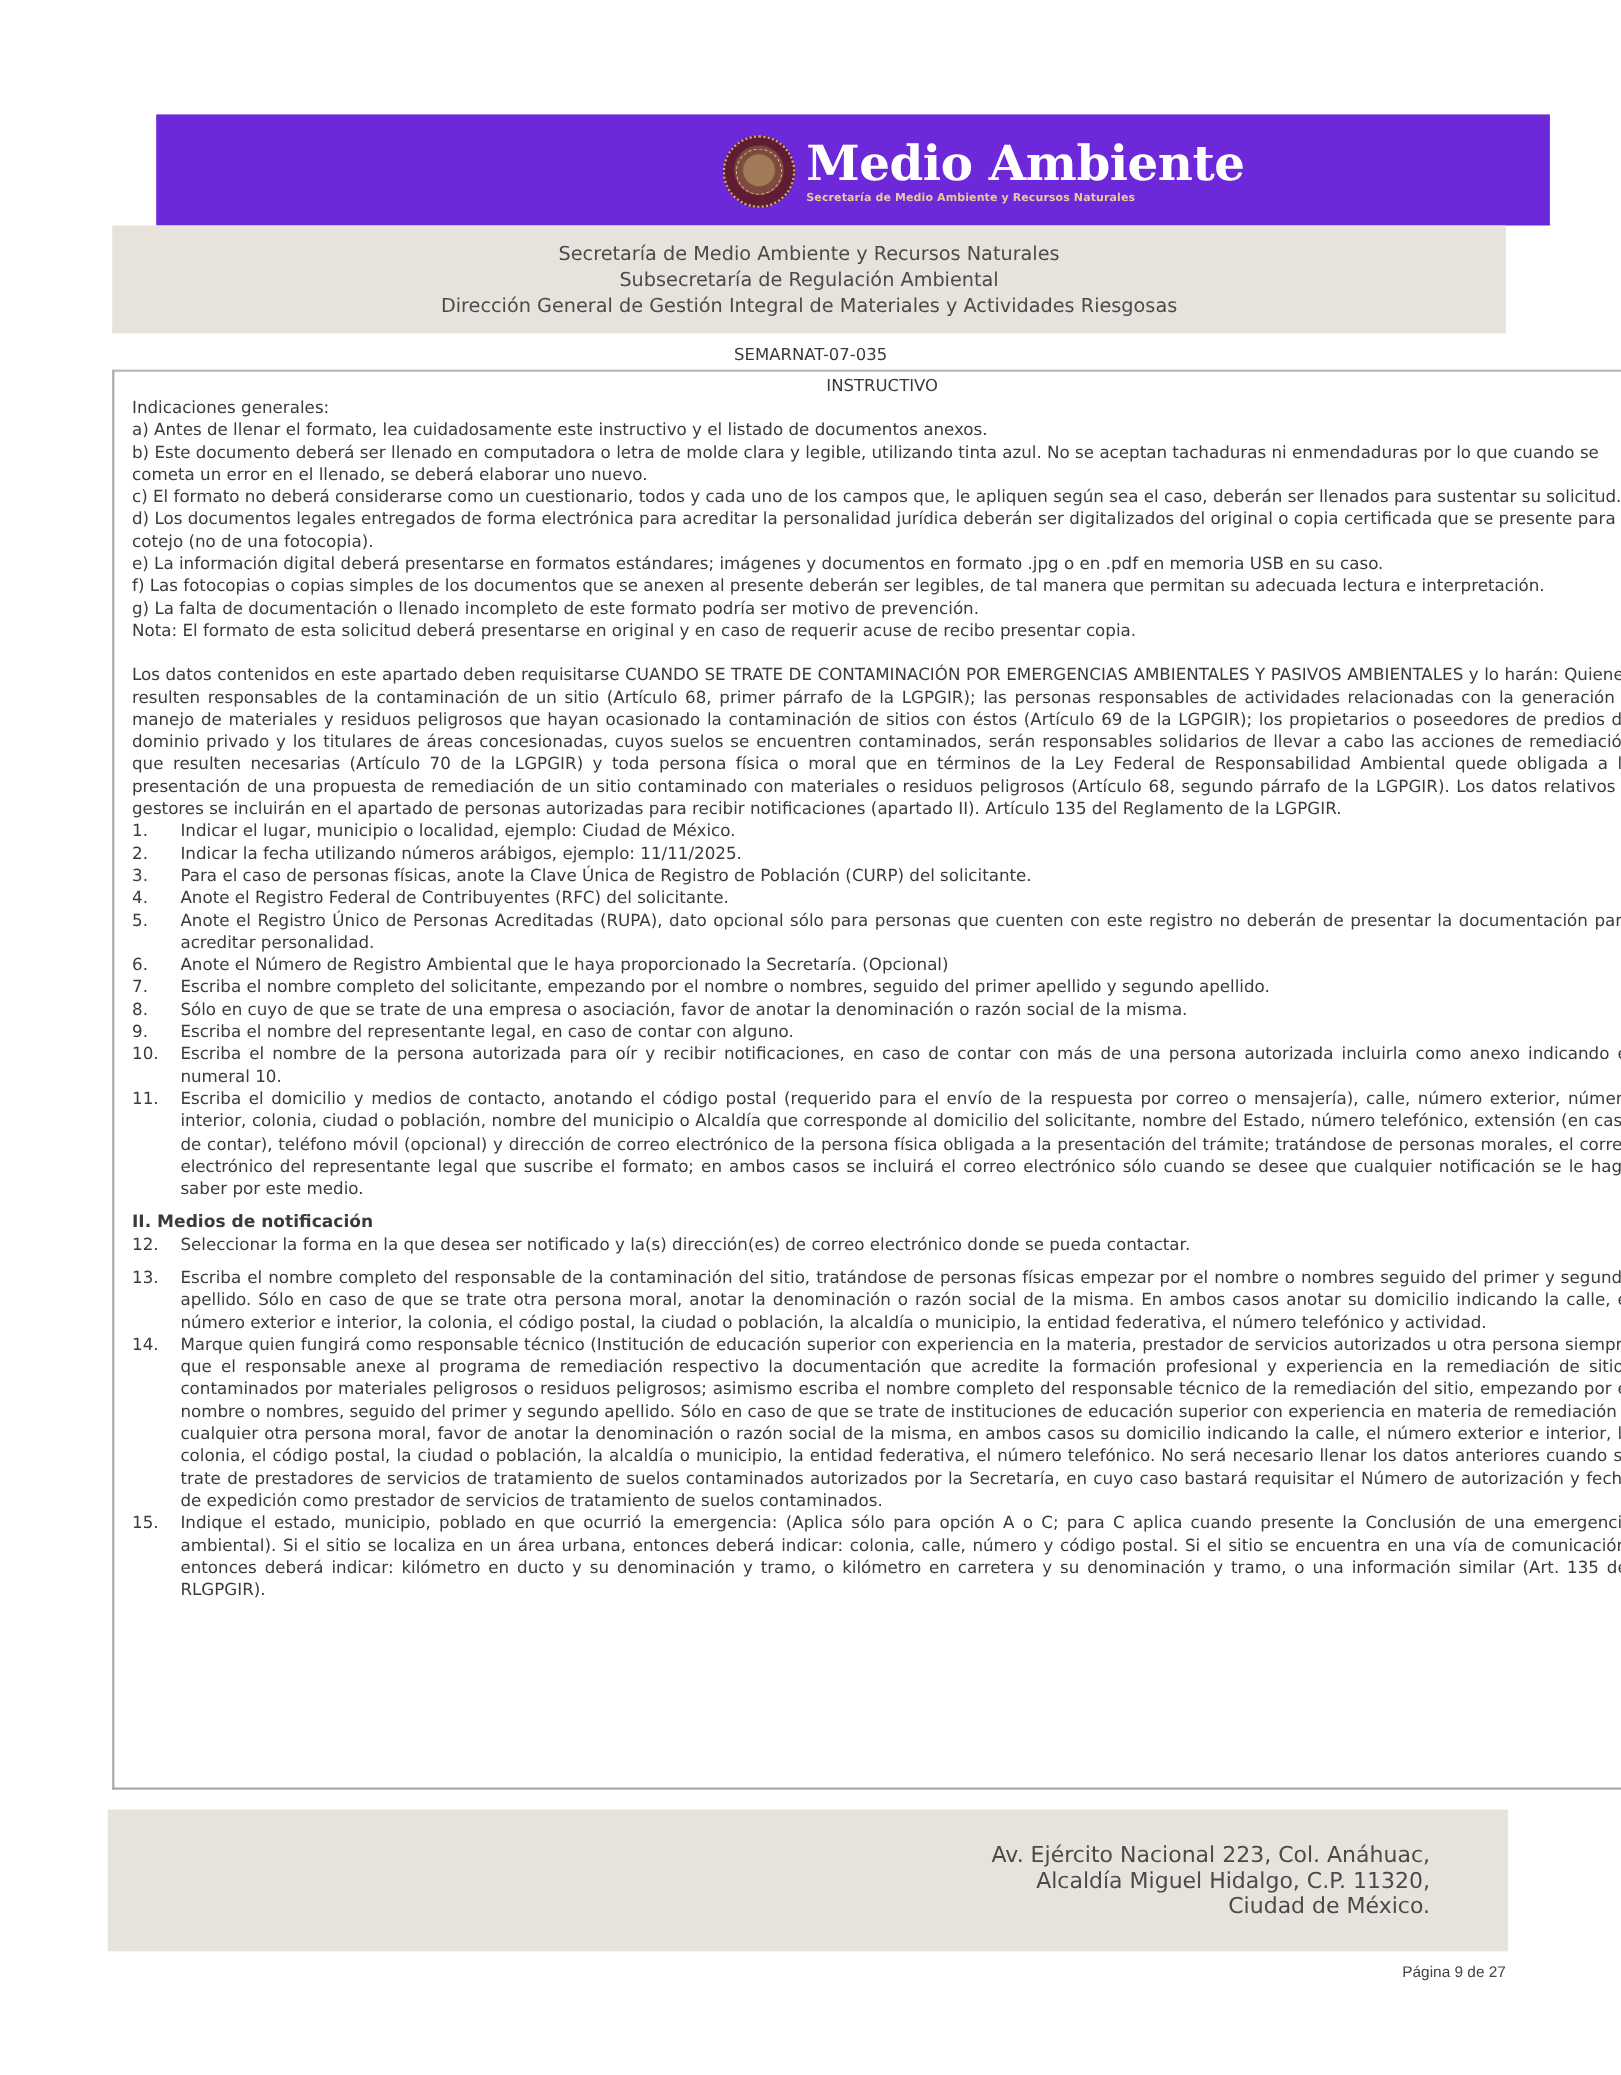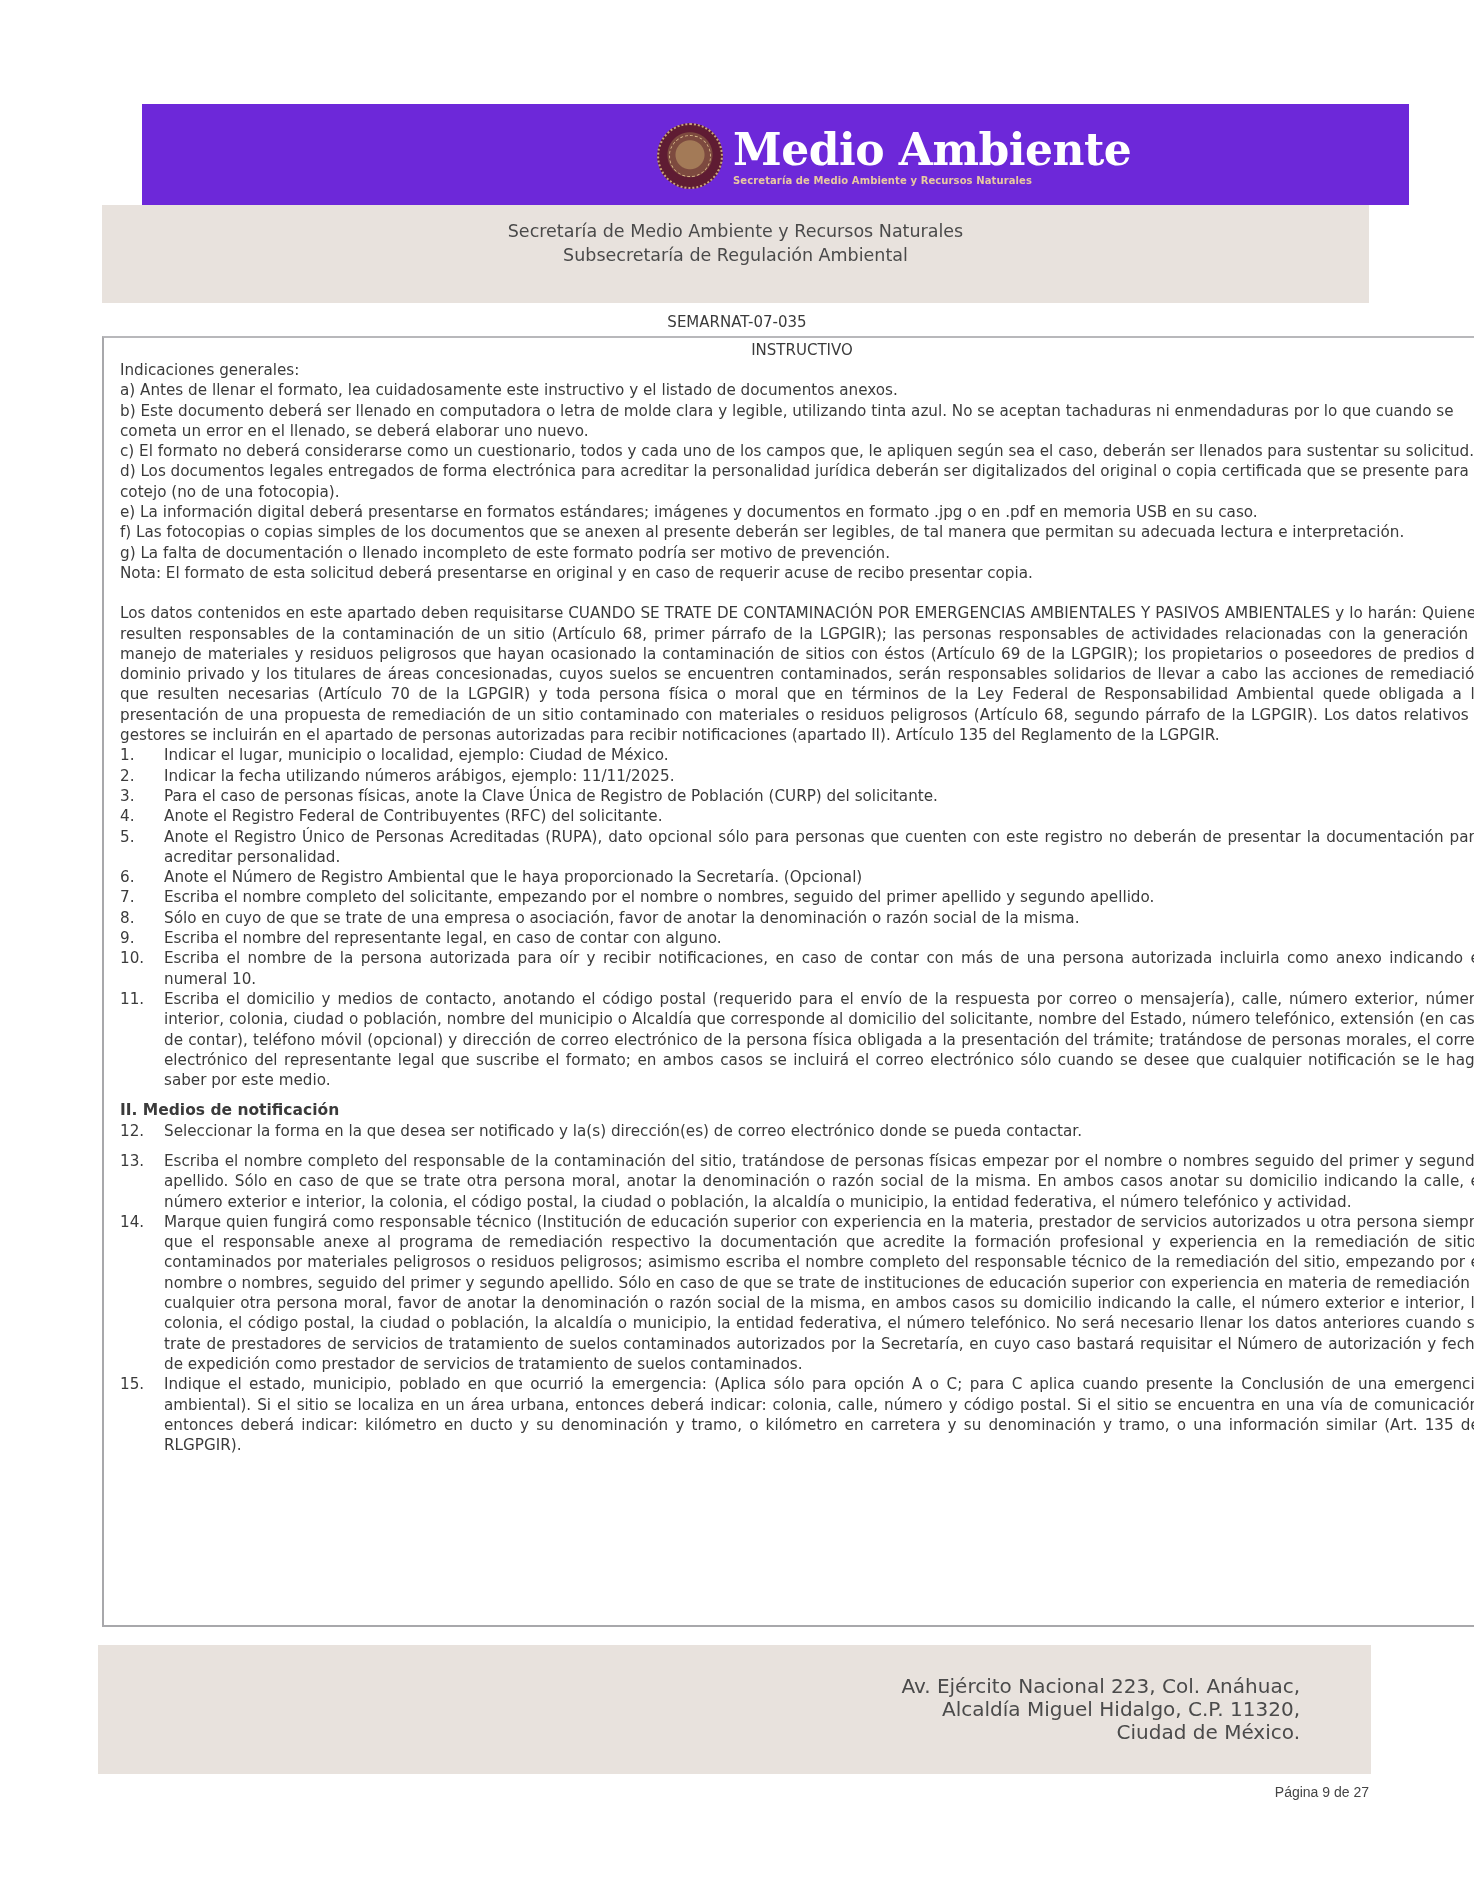--- a/index.html
+++ b/index.html
@@ -83,20 +83,21 @@
     <div class="logo-text">
       <div class="logo-title">Medio Ambiente</div>
       <div class="logo-sub">Secretaría de Medio Ambiente y Recursos Naturales</div>
     </div>
   </div>
 </div>
 
 <div class="agency-band">
   <div>Secretaría de Medio Ambiente y Recursos Naturales</div>
   <div>Subsecretaría de Regulación Ambiental</div>
+  <div>Dirección General de Gestión Integral de Materiales y Actividades Riesgosas</div>
 </div>
 
 <div class="form-code">SEMARNAT-07-035</div>
 
 <div class="instr-box">
   <div class="instr-title">INSTRUCTIVO</div>
   <div class="p">Indicaciones generales:</div>
   <div id="general-list">
       <div class="p">a) Antes de llenar el formato, lea cuidadosamente este instructivo y el listado de documentos anexos.</div>
       <div class="p">b) Este documento deberá ser llenado en computadora o letra de molde clara y legible, utilizando tinta azul. No se aceptan tachaduras ni enmendaduras por lo que cuando se cometa un error en el llenado, se deberá elaborar uno nuevo.</div>

